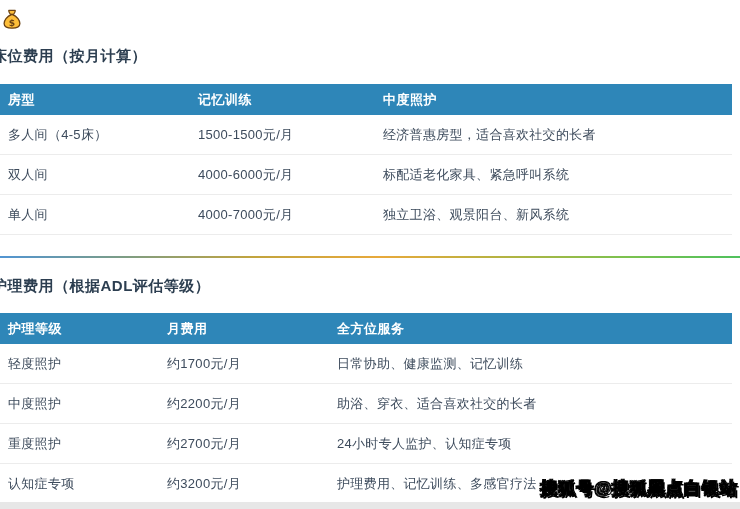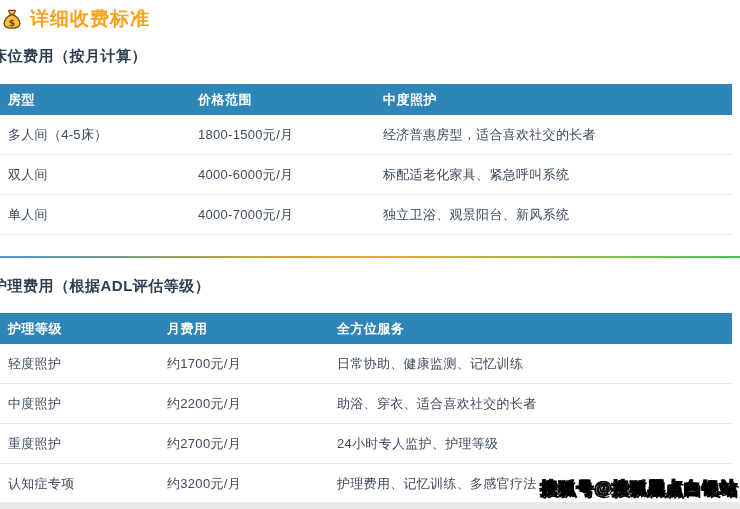--- a/index.html
+++ b/index.html
@@ -83,44 +83,43 @@
 <body>
 
 <div class="title-row">
   <span class="money-icon">
     <svg viewBox="0 0 24 24" width="22" height="22" aria-hidden="true">
       <path d="M8.5 2.5 h7 c0.3 2 -1 3.4 -1.8 4.4 h-3.4 C9.5 5.9 8.2 4.5 8.5 2.5 z" fill="#FDBE39" stroke="#6A4113" stroke-width="1.4" stroke-linejoin="round"></path>
       <path d="M12 6.9 C6 9 3.4 13.8 3.4 16.9 c0 4 4.1 5.1 8.6 5.1 s8.6 -1.1 8.6 -5.1 C20.6 13.8 18 9 12 6.9 z" fill="#FDBE39" stroke="#6A4113" stroke-width="1.4" stroke-linejoin="round"></path>
       <text x="12" y="19.2" font-size="10" font-weight="bold" fill="#6A4113" text-anchor="middle" font-family="'DejaVu Sans', sans-serif">$</text>
     </svg>
   </span>
-  <h1 class="page-title">详细收费标准</h1>
 </div>
 
 <div class="clip">
 
   <h2 class="section s1">床位费用（按月计算）</h2>
 
   <table class="t1">
     <colgroup>
         <col class="c1">
         <col class="c2">
         <col class="c3">
       </colgroup>
     <thead>
       <tr>
         <th>房型</th>
-        <th>价格范围</th>
+        <th>记忆训练</th>
         <th>中度照护</th>
       </tr>
     </thead>
     <tbody>
       <tr>
         <td>多人间（4-5床）</td>
-        <td>1800-1500元/月</td>
+        <td>1500-1500元/月</td>
         <td>经济普惠房型，适合喜欢社交的长者</td>
       </tr>
       <tr>
         <td>双人间</td>
         <td>4000-6000元/月</td>
         <td>标配适老化家具、紧急呼叫系统</td>
       </tr>
       <tr>
         <td>单人间</td>
         <td>4000-7000元/月</td>
@@ -153,21 +152,21 @@
         <td>日常协助、健康监测、记忆训练</td>
       </tr>
       <tr>
         <td>中度照护</td>
         <td>约2200元/月</td>
         <td>助浴、穿衣、适合喜欢社交的长者</td>
       </tr>
       <tr>
         <td>重度照护</td>
         <td>约2700元/月</td>
-        <td>24小时专人监护、护理等级</td>
+        <td>24小时专人监护、认知症专项</td>
       </tr>
       <tr>
         <td>认知症专项</td>
         <td>约3200元/月</td>
         <td>护理费用、记忆训练、多感官疗法</td>
       </tr>
     </tbody>
   </table>
 
 </div>

